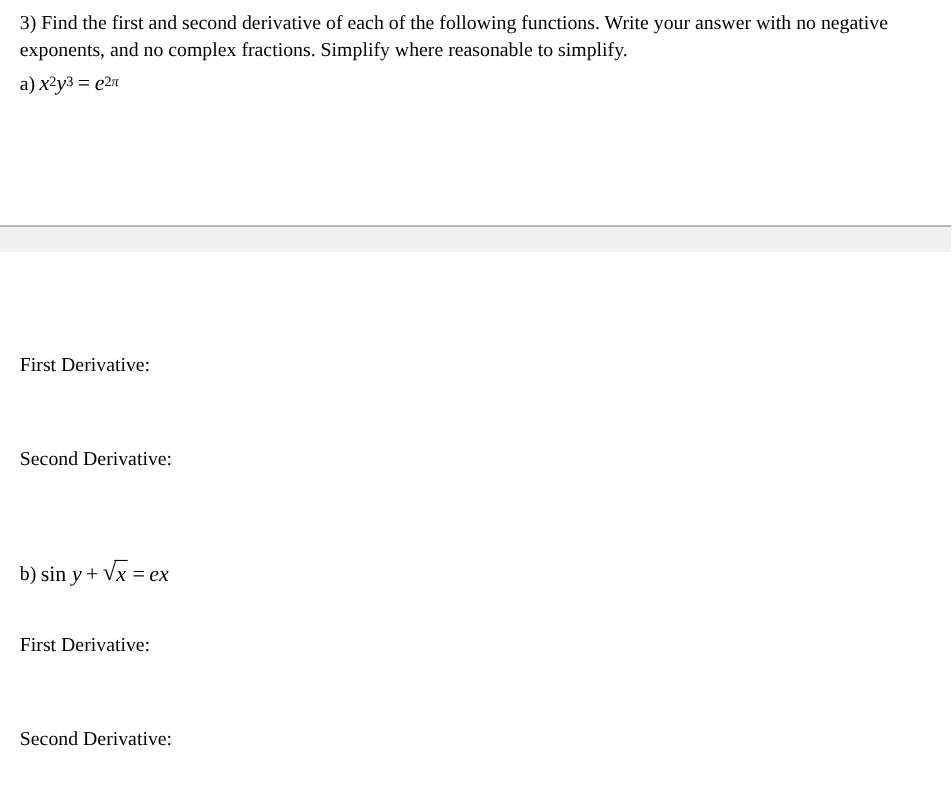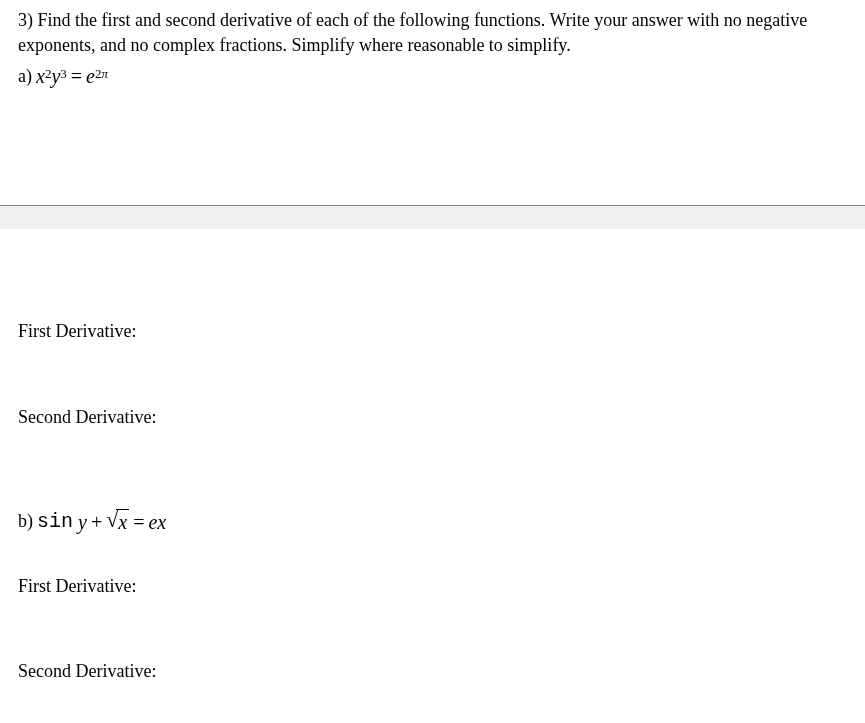--- a/index.html
+++ b/index.html
@@ -121,21 +121,21 @@
 
 <div class="gray-bar"></div>
 
 <div class="first-deriv-a">First Derivative:</div>
 
 <div class="second-deriv-a">Second Derivative:</div>
 
 <div class="part-b">
   <span class="part-label">b)</span>
   <span class="equation">
-    <span style="font-style:normal;font-family:Liberation Mono, monospace;">sin</span>&nbsp;<span>y</span>
+    <span style="font-style:normal;">sin</span>&nbsp;<span>y</span>
     <span class="eq-sign">+</span>
     <span class="sqrt-container">
       <span class="sqrt-symbol">√</span>
       <span class="sqrt-content">x</span>
     </span>
     <span class="eq-sign">=</span>
     <span>e</span><span>x</span>
   </span>
 </div>
 

